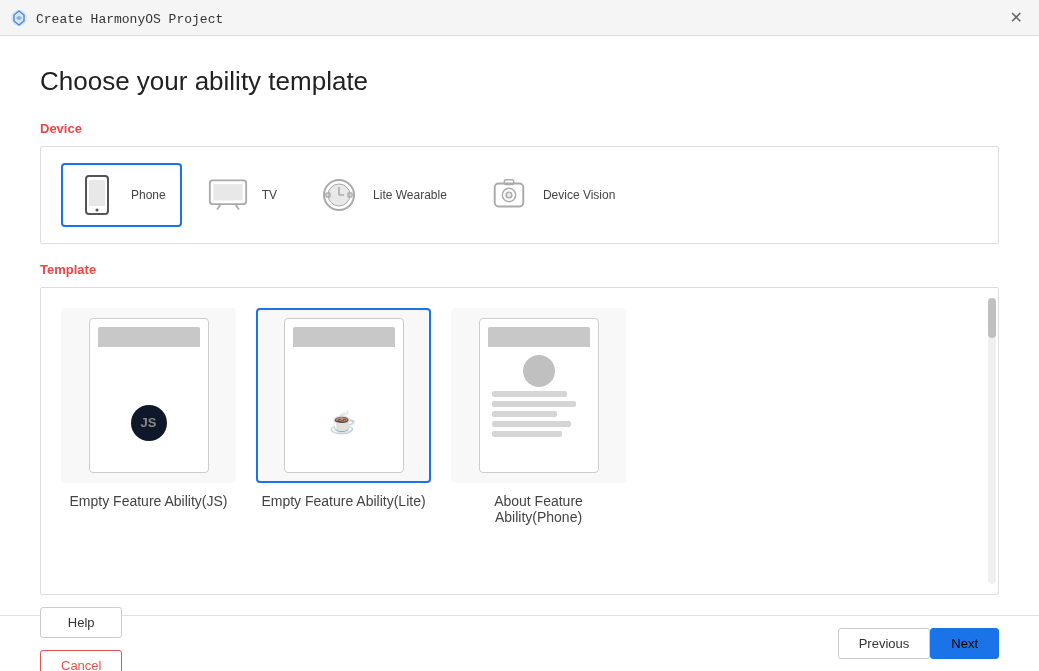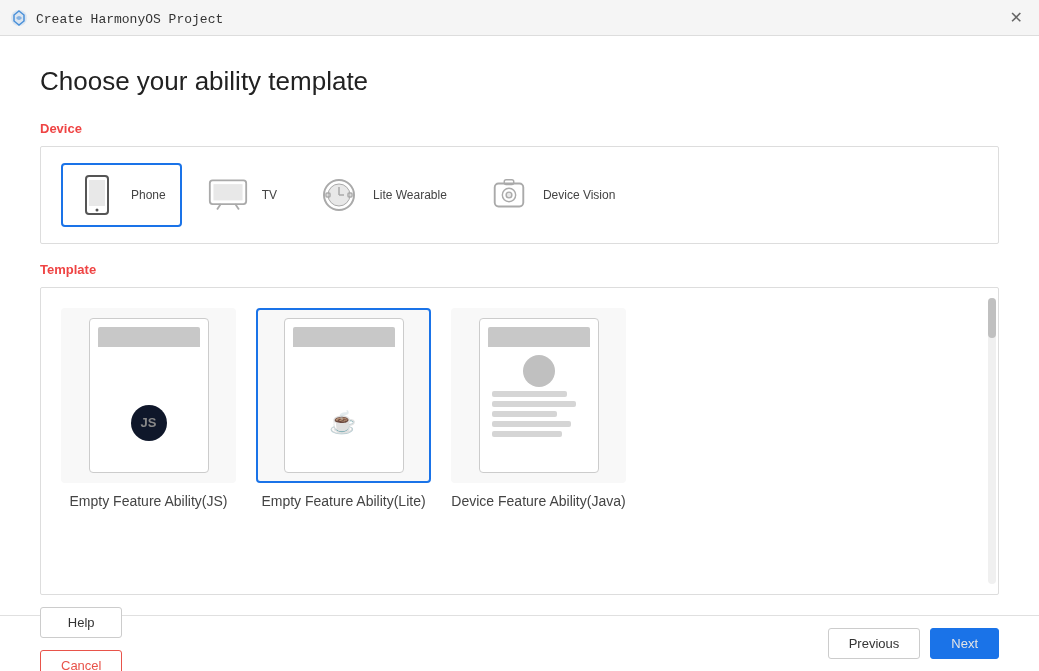--- a/index.html
+++ b/index.html
@@ -327,30 +327,29 @@
       padding: 7px 20px;
       font-size: 13px;
       border-radius: 3px;
       cursor: pointer;
       border: 1px solid #ccc;
       background: #fff;
       color: #333;
     }
     .btn-primary {
       background: #1a73e8;
-      color: #e5e5e5;
+      color: #000000;
       border-color: #1a73e8;
     }
     .btn-danger {
       border-color: #e8534a;
       color: #e8534a;
     }
     .footer-right {
       display: flex;
-      gap: 10px;
     }
 
     
     svg { display: block; }
   </style>
 </head>
 <body>
 
 <div class="window">
 
@@ -462,21 +461,21 @@
                 <div class="about-avatar"></div>
                 <div class="about-lines">
                   <div class="about-line" style="width:80%"></div>
                   <div class="about-line" style="width:90%"></div>
                   <div class="about-line" style="width:70%"></div>
                   <div class="about-line" style="width:85%"></div>
                   <div class="about-line" style="width:75%"></div>
                 </div>
               </div>
             </div>
-            <span class="template-name">Device Feature Ability(Java)</span>
+            <span class="template-name">About Feature Ability(Phone)</span>
           </div>
 
 
         </div>
 
         <div class="scrollbar-track">
           <div class="scrollbar-thumb"></div>
         </div>
       </div>
     </div>

